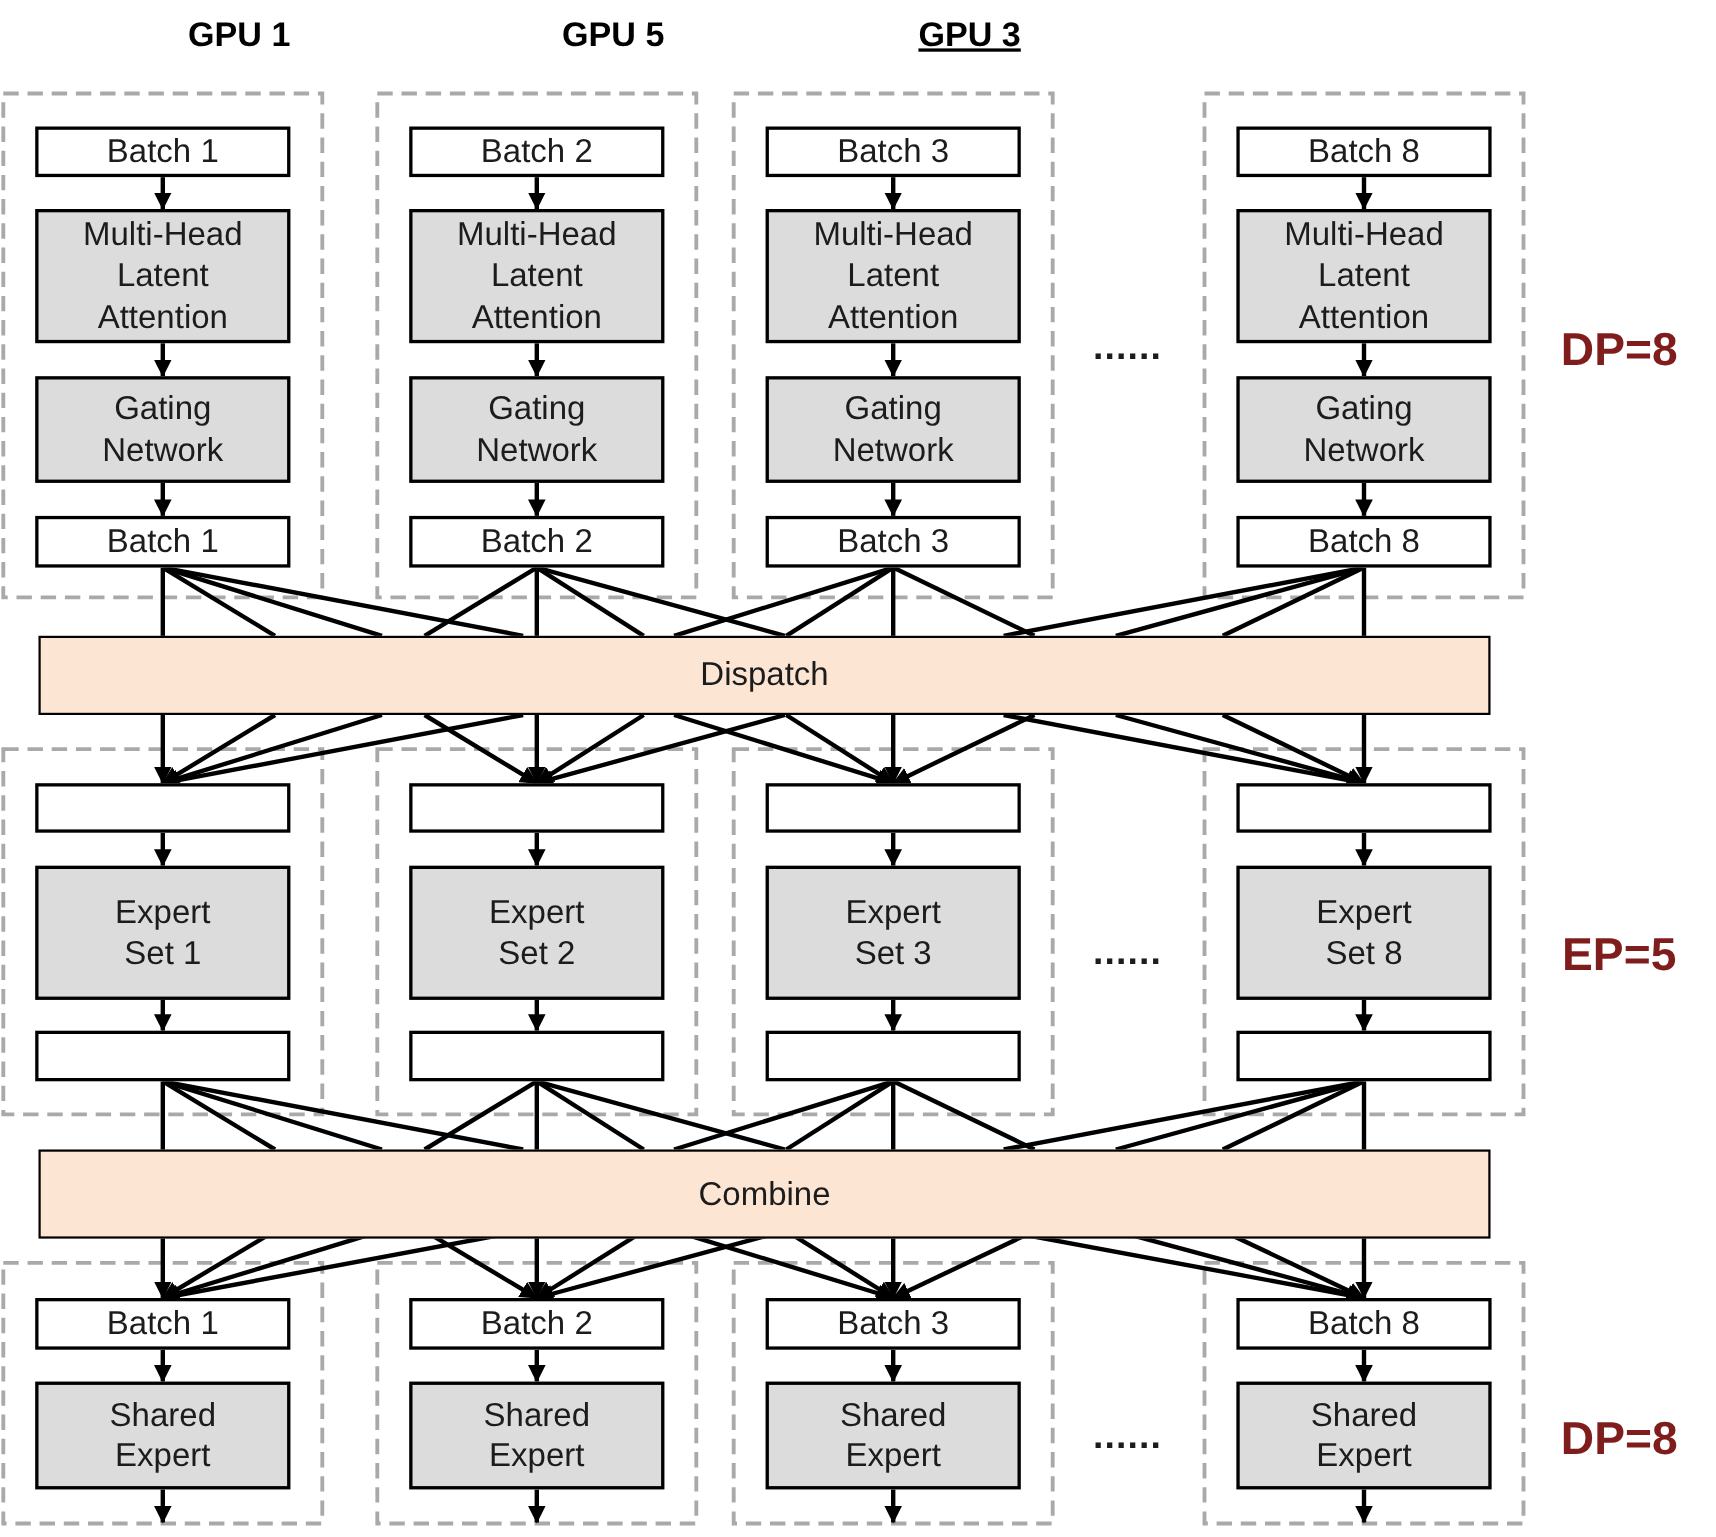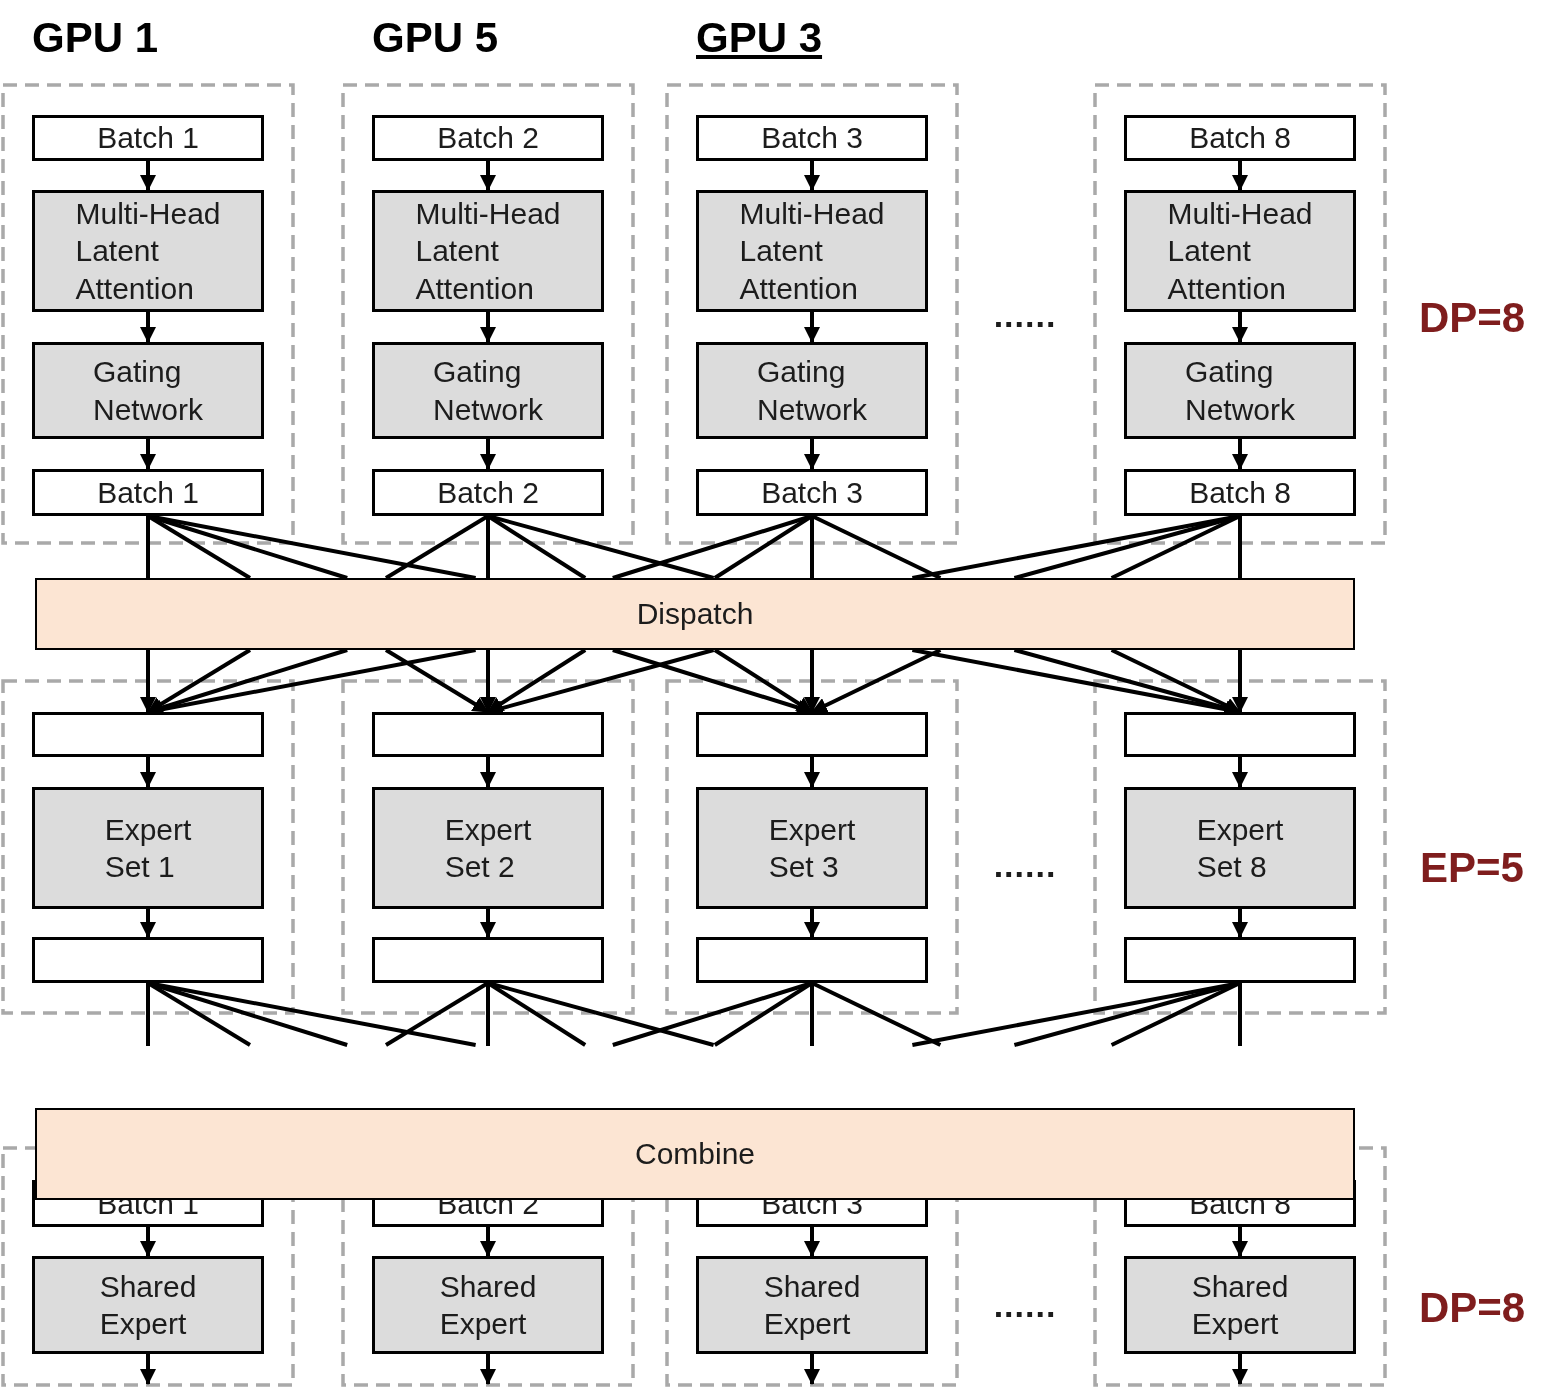--- a/index.html
+++ b/index.html
@@ -1,28 +1,28 @@
 <!DOCTYPE html>
 <html><head>
 <meta charset="utf-8">
 <style>
   html,body{margin:0;padding:0;background:#ffffff;}
   .canvas{position:relative;width:1560px;height:1397px;background:#ffffff;
           font-family:"Liberation Sans",sans-serif;overflow:hidden;}
   #wires{position:absolute;left:0;top:0;width:1560px;height:1397px;}
   .box{position:absolute;width:232px;box-sizing:border-box;border:3px solid #000;
        background:#ffffff;display:flex;align-items:center;justify-content:center;
-       text-align:left;white-space:pre-line;font-size:30px;line-height:1.25;
+       text-align:center;white-space:pre-line;font-size:30px;line-height:1.25;
        color:#1c1c1c;}
   .gray{background:#dcdcdc;}
   .bar{position:absolute;left:35px;width:1320px;box-sizing:border-box;
        border:2.5px solid #000;background:#fce5d3;display:flex;align-items:center;
        justify-content:center;font-size:30px;color:#1c1c1c;}
-  .hdr{position:absolute;width:232px;text-align:left;font-weight:bold;
-       font-size:42px;color:#000;}
+  .hdr{position:absolute;width:232px;text-align:right;font-weight:bold;
+       font-size:31px;color:#000;}
   .side{position:absolute;left:1392px;width:160px;text-align:center;
         font-weight:bold;font-size:42px;color:#7f1d1d;}
   .dots{position:absolute;left:950px;width:150px;text-align:center;
         font-weight:bold;font-size:34px;letter-spacing:1px;color:#1c1c1c;}
 </style>
 </head>
 <body>
 
 <div class="canvas">
 
@@ -197,21 +197,21 @@
   <div class="box" style="left:1124px;top:469px;height:47px;">Batch 8</div>
   <div class="box" style="left:1124px;top:712px;height:45px;"></div>
   <div class="box gray" style="left:1124px;top:787px;height:122px;">Expert
 Set 8</div>
   <div class="box" style="left:1124px;top:937px;height:46px;"></div>
   <div class="box" style="left:1124px;top:1180px;height:47px;">Batch 8</div>
   <div class="box gray" style="left:1124px;top:1256px;height:98px;">Shared
 Expert</div>
 
   <div class="bar" style="top:578px;height:72px;">Dispatch</div>
-  <div class="bar" style="top:1108px;height:92px;">Combine</div>
+  <div class="bar" style="top:1045px;height:81px;">Combine</div>
 
   <div class="dots" style="top:296px;">......</div>
   <div class="dots" style="top:846px;">......</div>
   <div class="dots" style="top:1286px;">......</div>
 
   <div class="side" style="top:294px;">DP=8</div>
   <div class="side" style="top:844px;">EP=5</div>
   <div class="side" style="top:1284px;">DP=8</div>
 
 </div>

